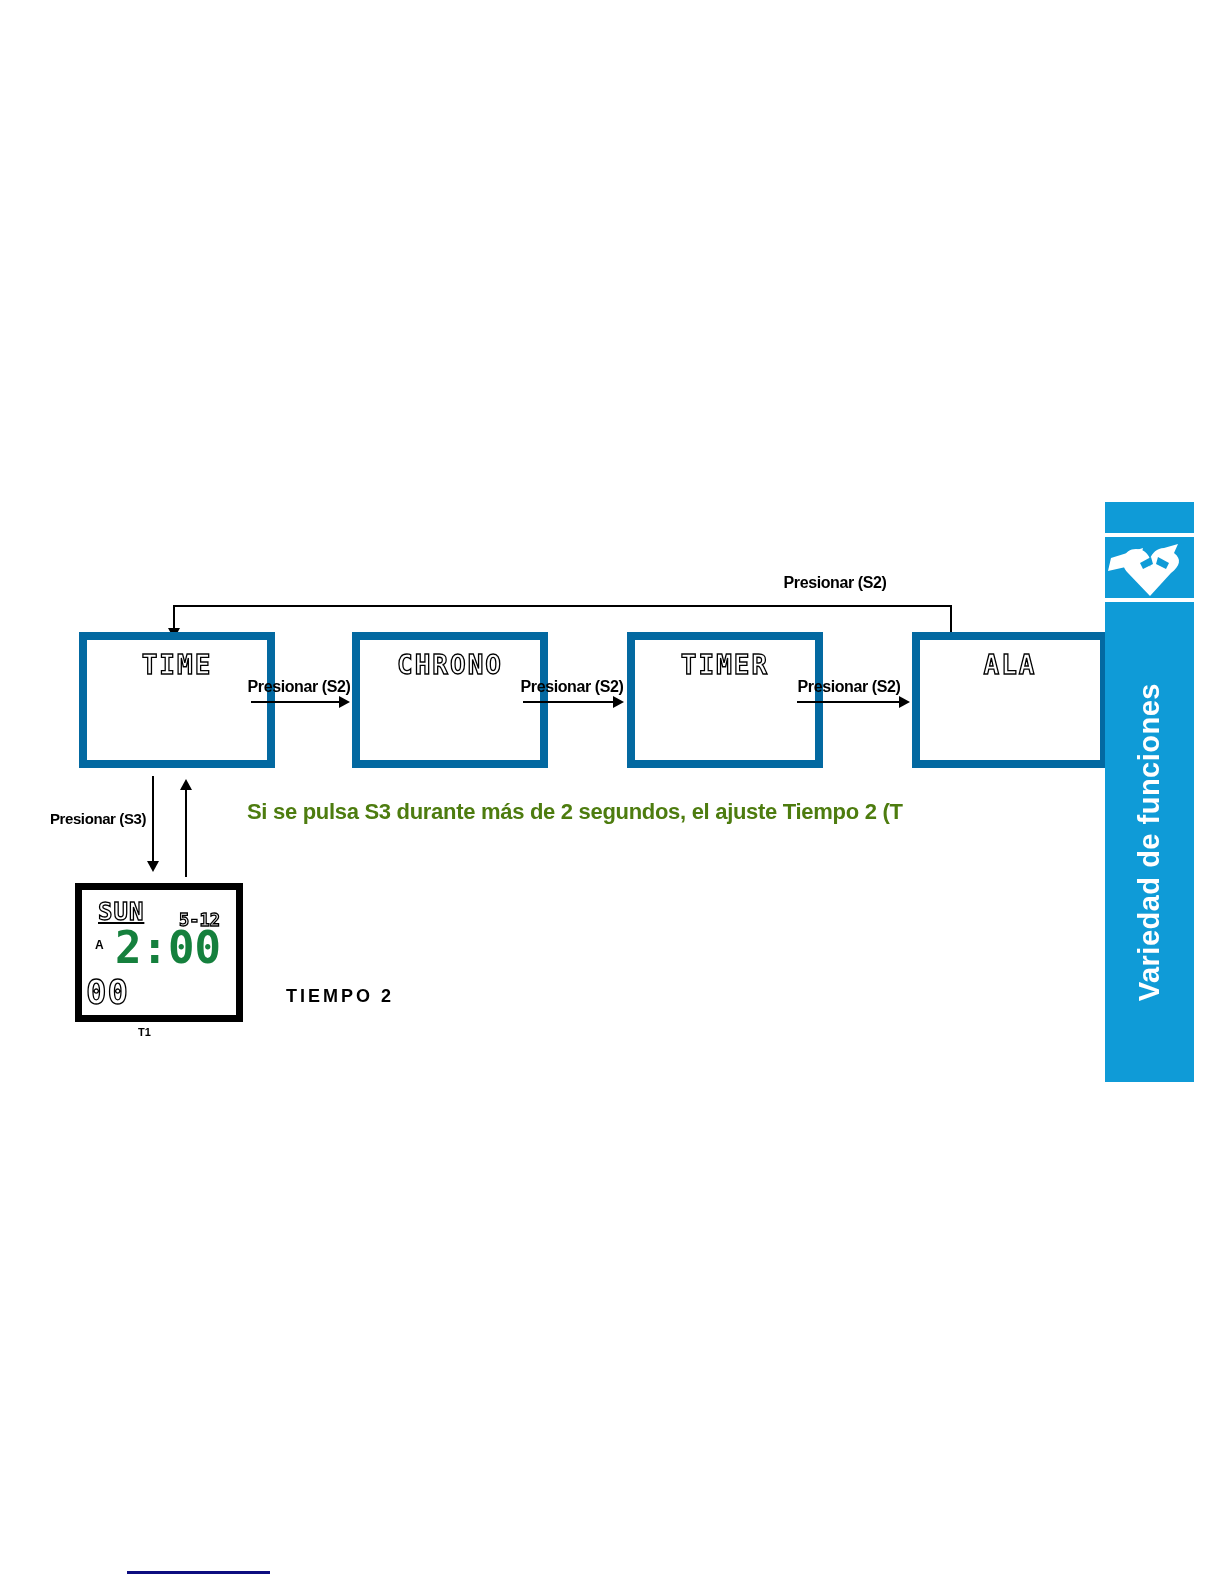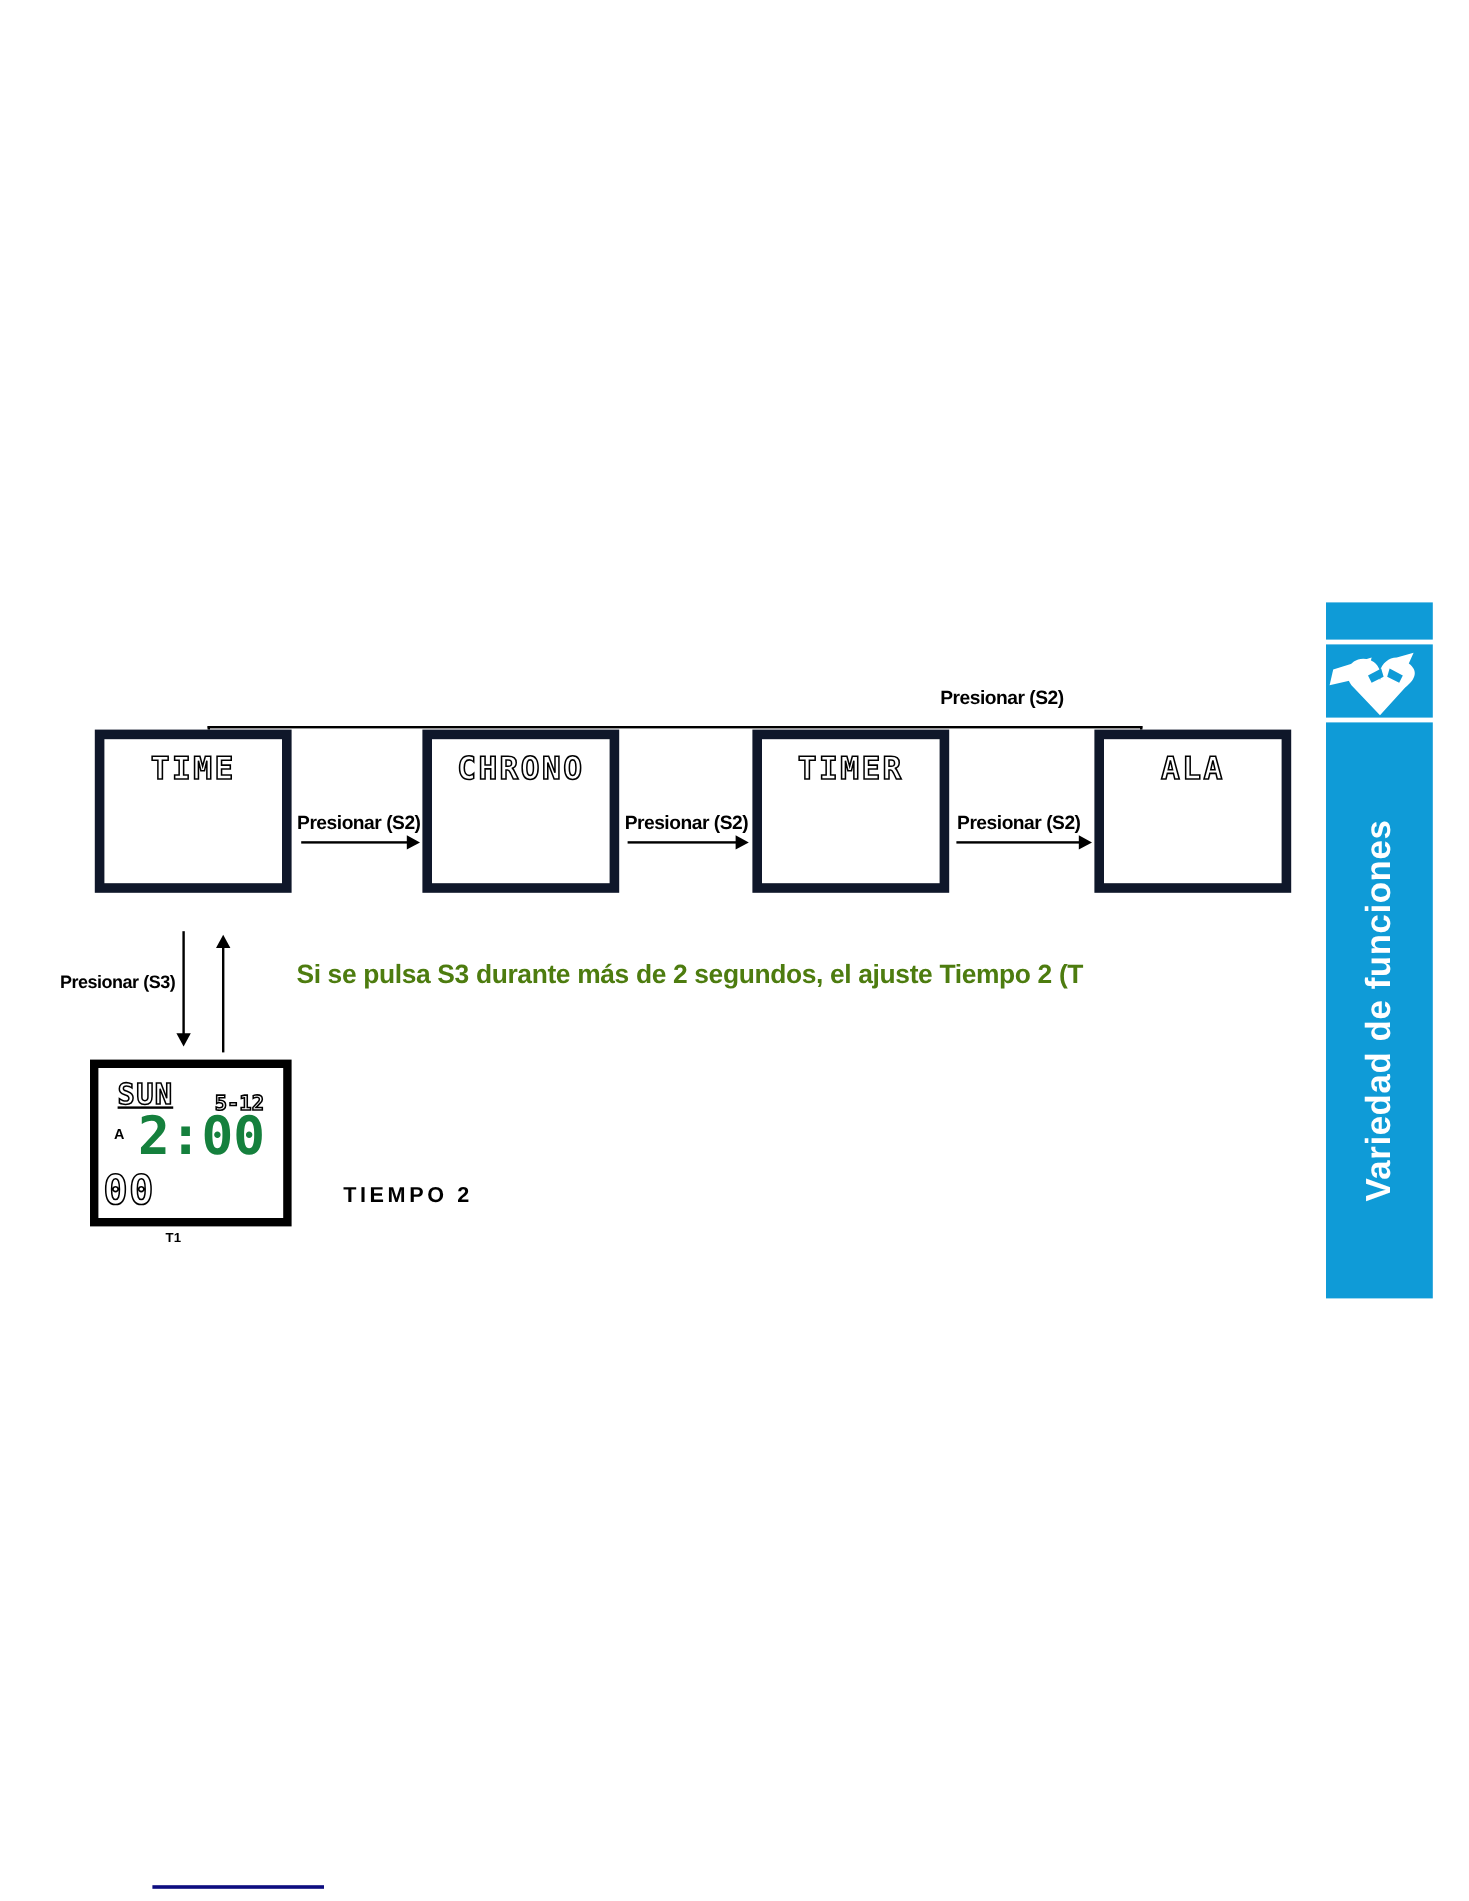--- a/index.html
+++ b/index.html
@@ -20,22 +20,22 @@
   .arrow-right { position:absolute; width:0; height:0;
     border-top:6px solid transparent; border-bottom:6px solid transparent;
     border-left:11px solid #000; }
   
   .press-label {
     position:absolute; font-weight:bold; font-size:16px; color:#000;
     letter-spacing:-0.4px; white-space:nowrap; text-align:center;
   }
   
   .mode-box {
-    position:absolute; width:164px; height:136px; background:#fff;
-    border:8px solid #0f172a; top:608px;
+    position:absolute; width:196px; height:136px; background:#fff;
+    border:8px solid #0369a1; top:632px;
   }
   .lcd {
     font-family:"DejaVu Sans Mono", monospace; font-weight:bold;
     letter-spacing:2px; color:#15803d; white-space:nowrap;
   }
   @supports (-webkit-text-stroke: 1px #000) {
     .lcd-outline { color:transparent; -webkit-text-stroke:1.3px #000; }
   }
   .mode-label { display:block; text-align:center; margin-top:10px; font-size:26px; }
   

